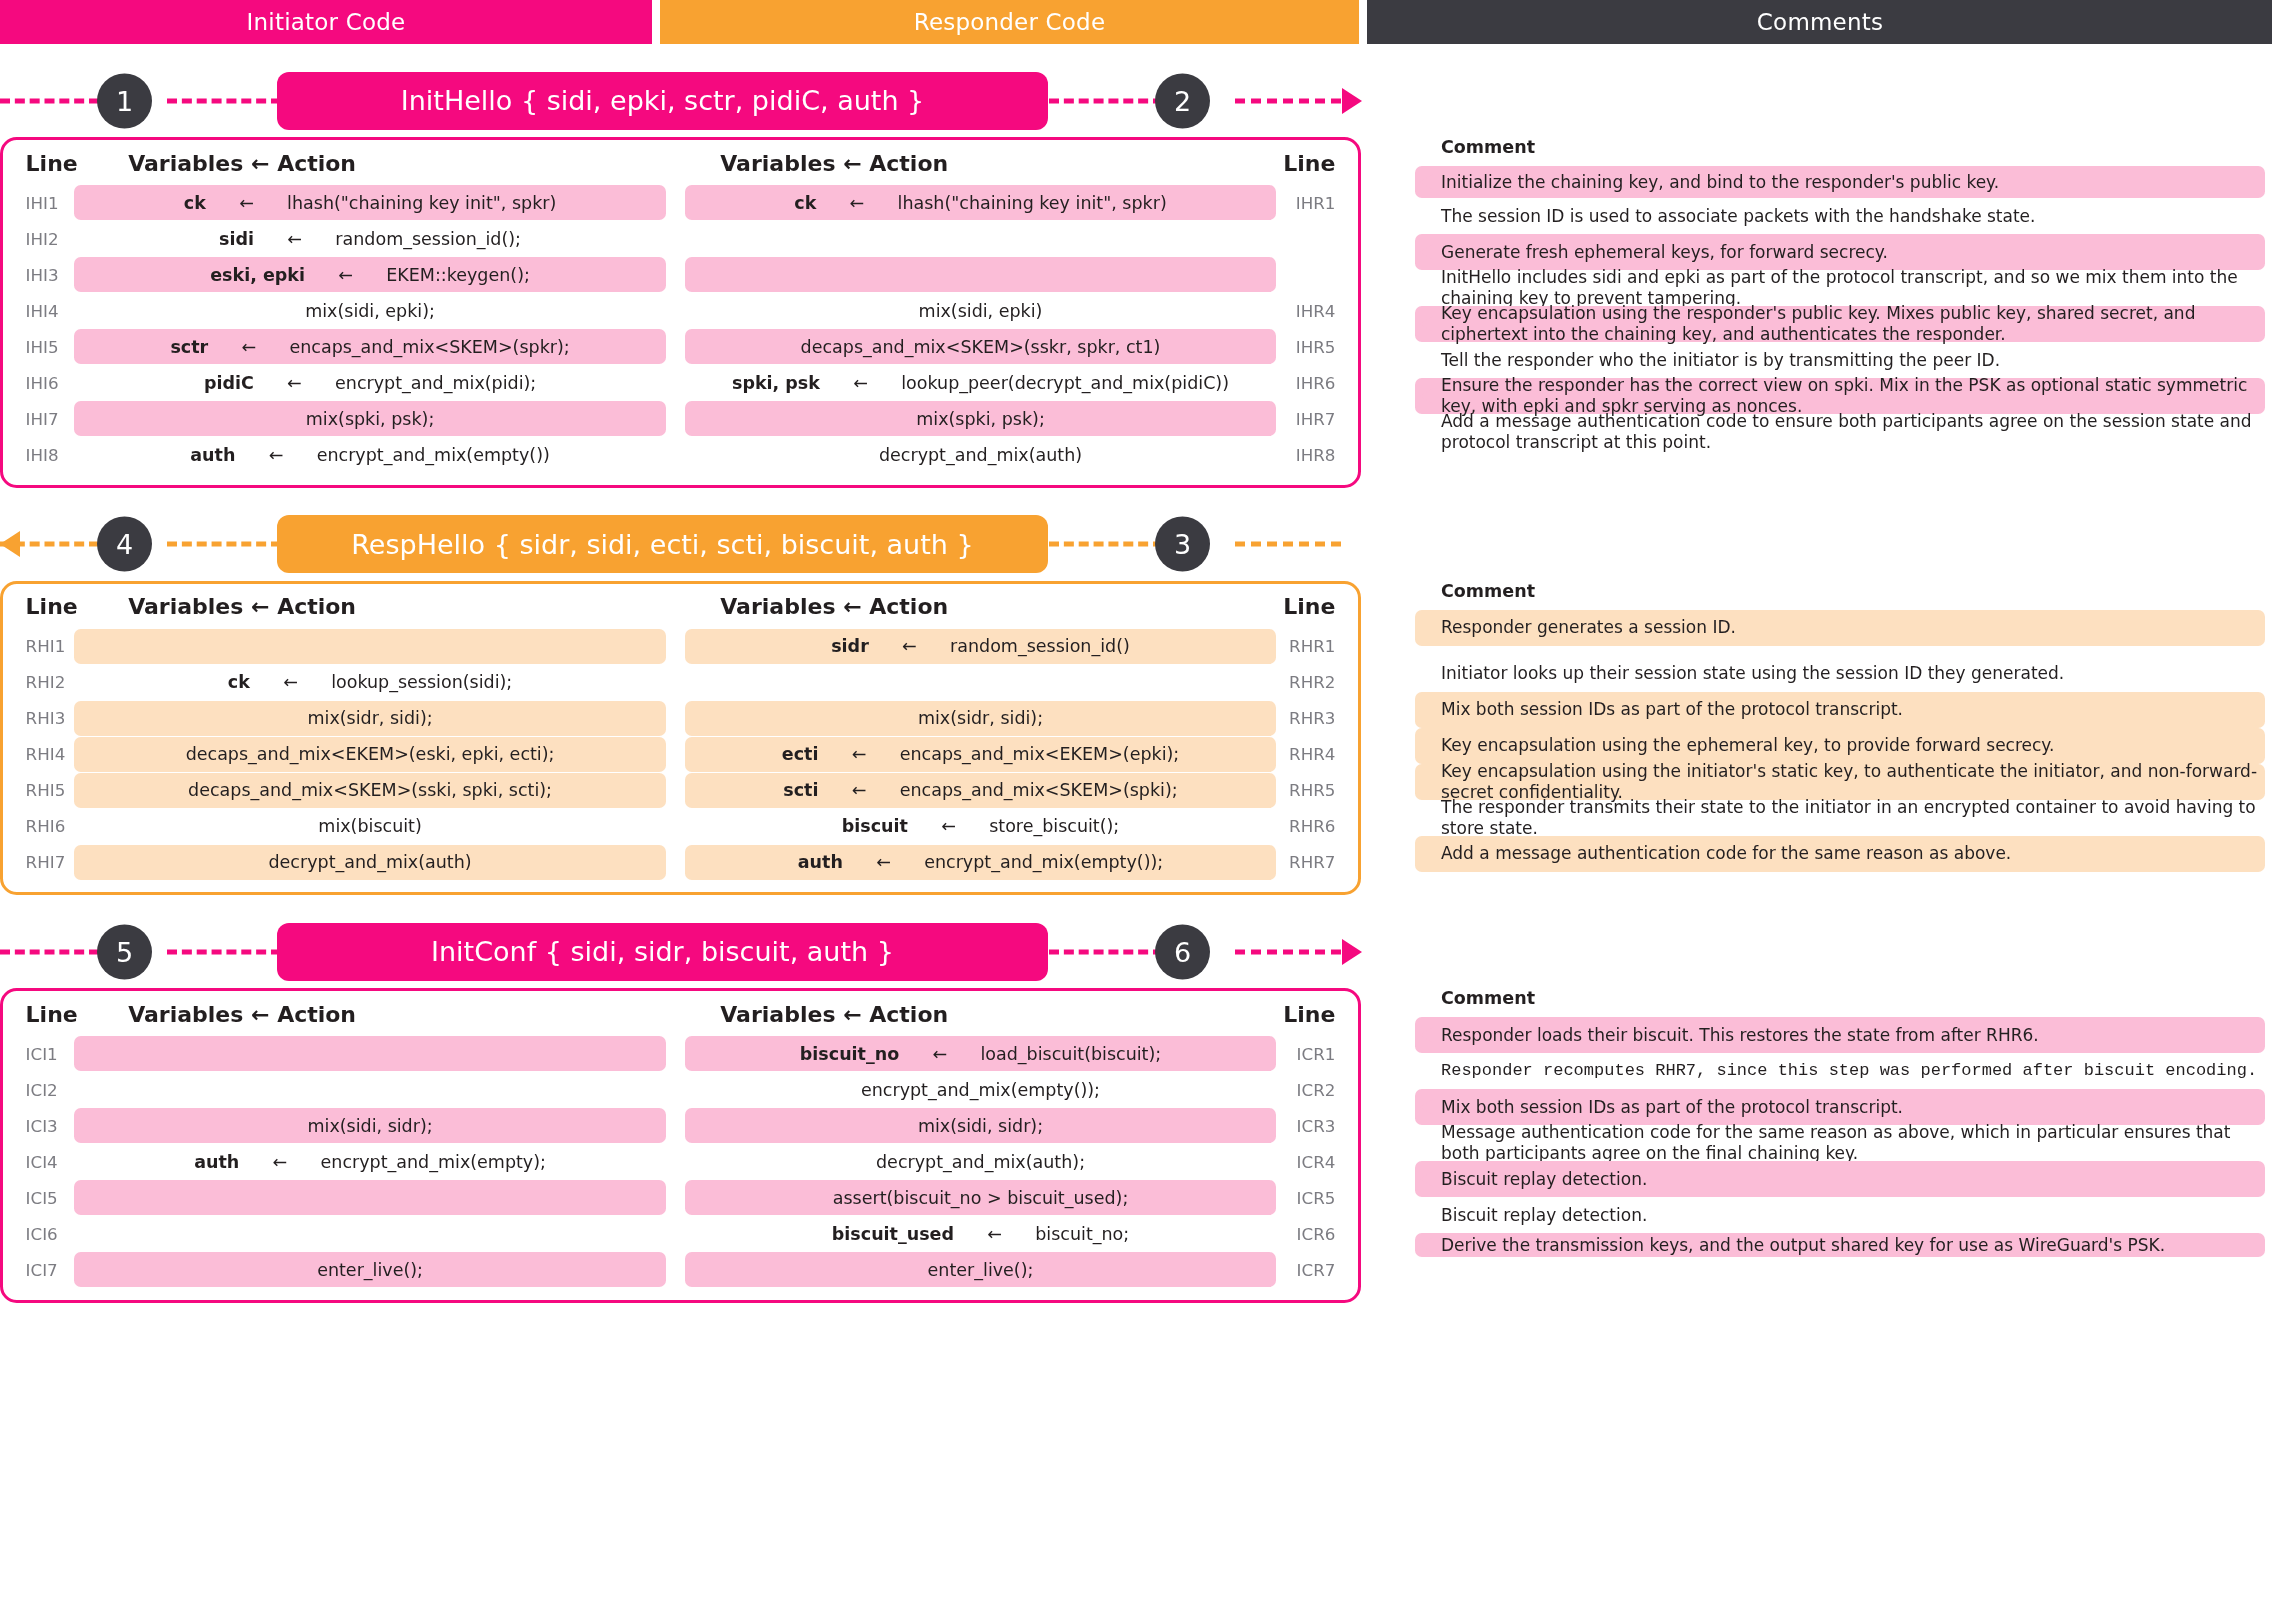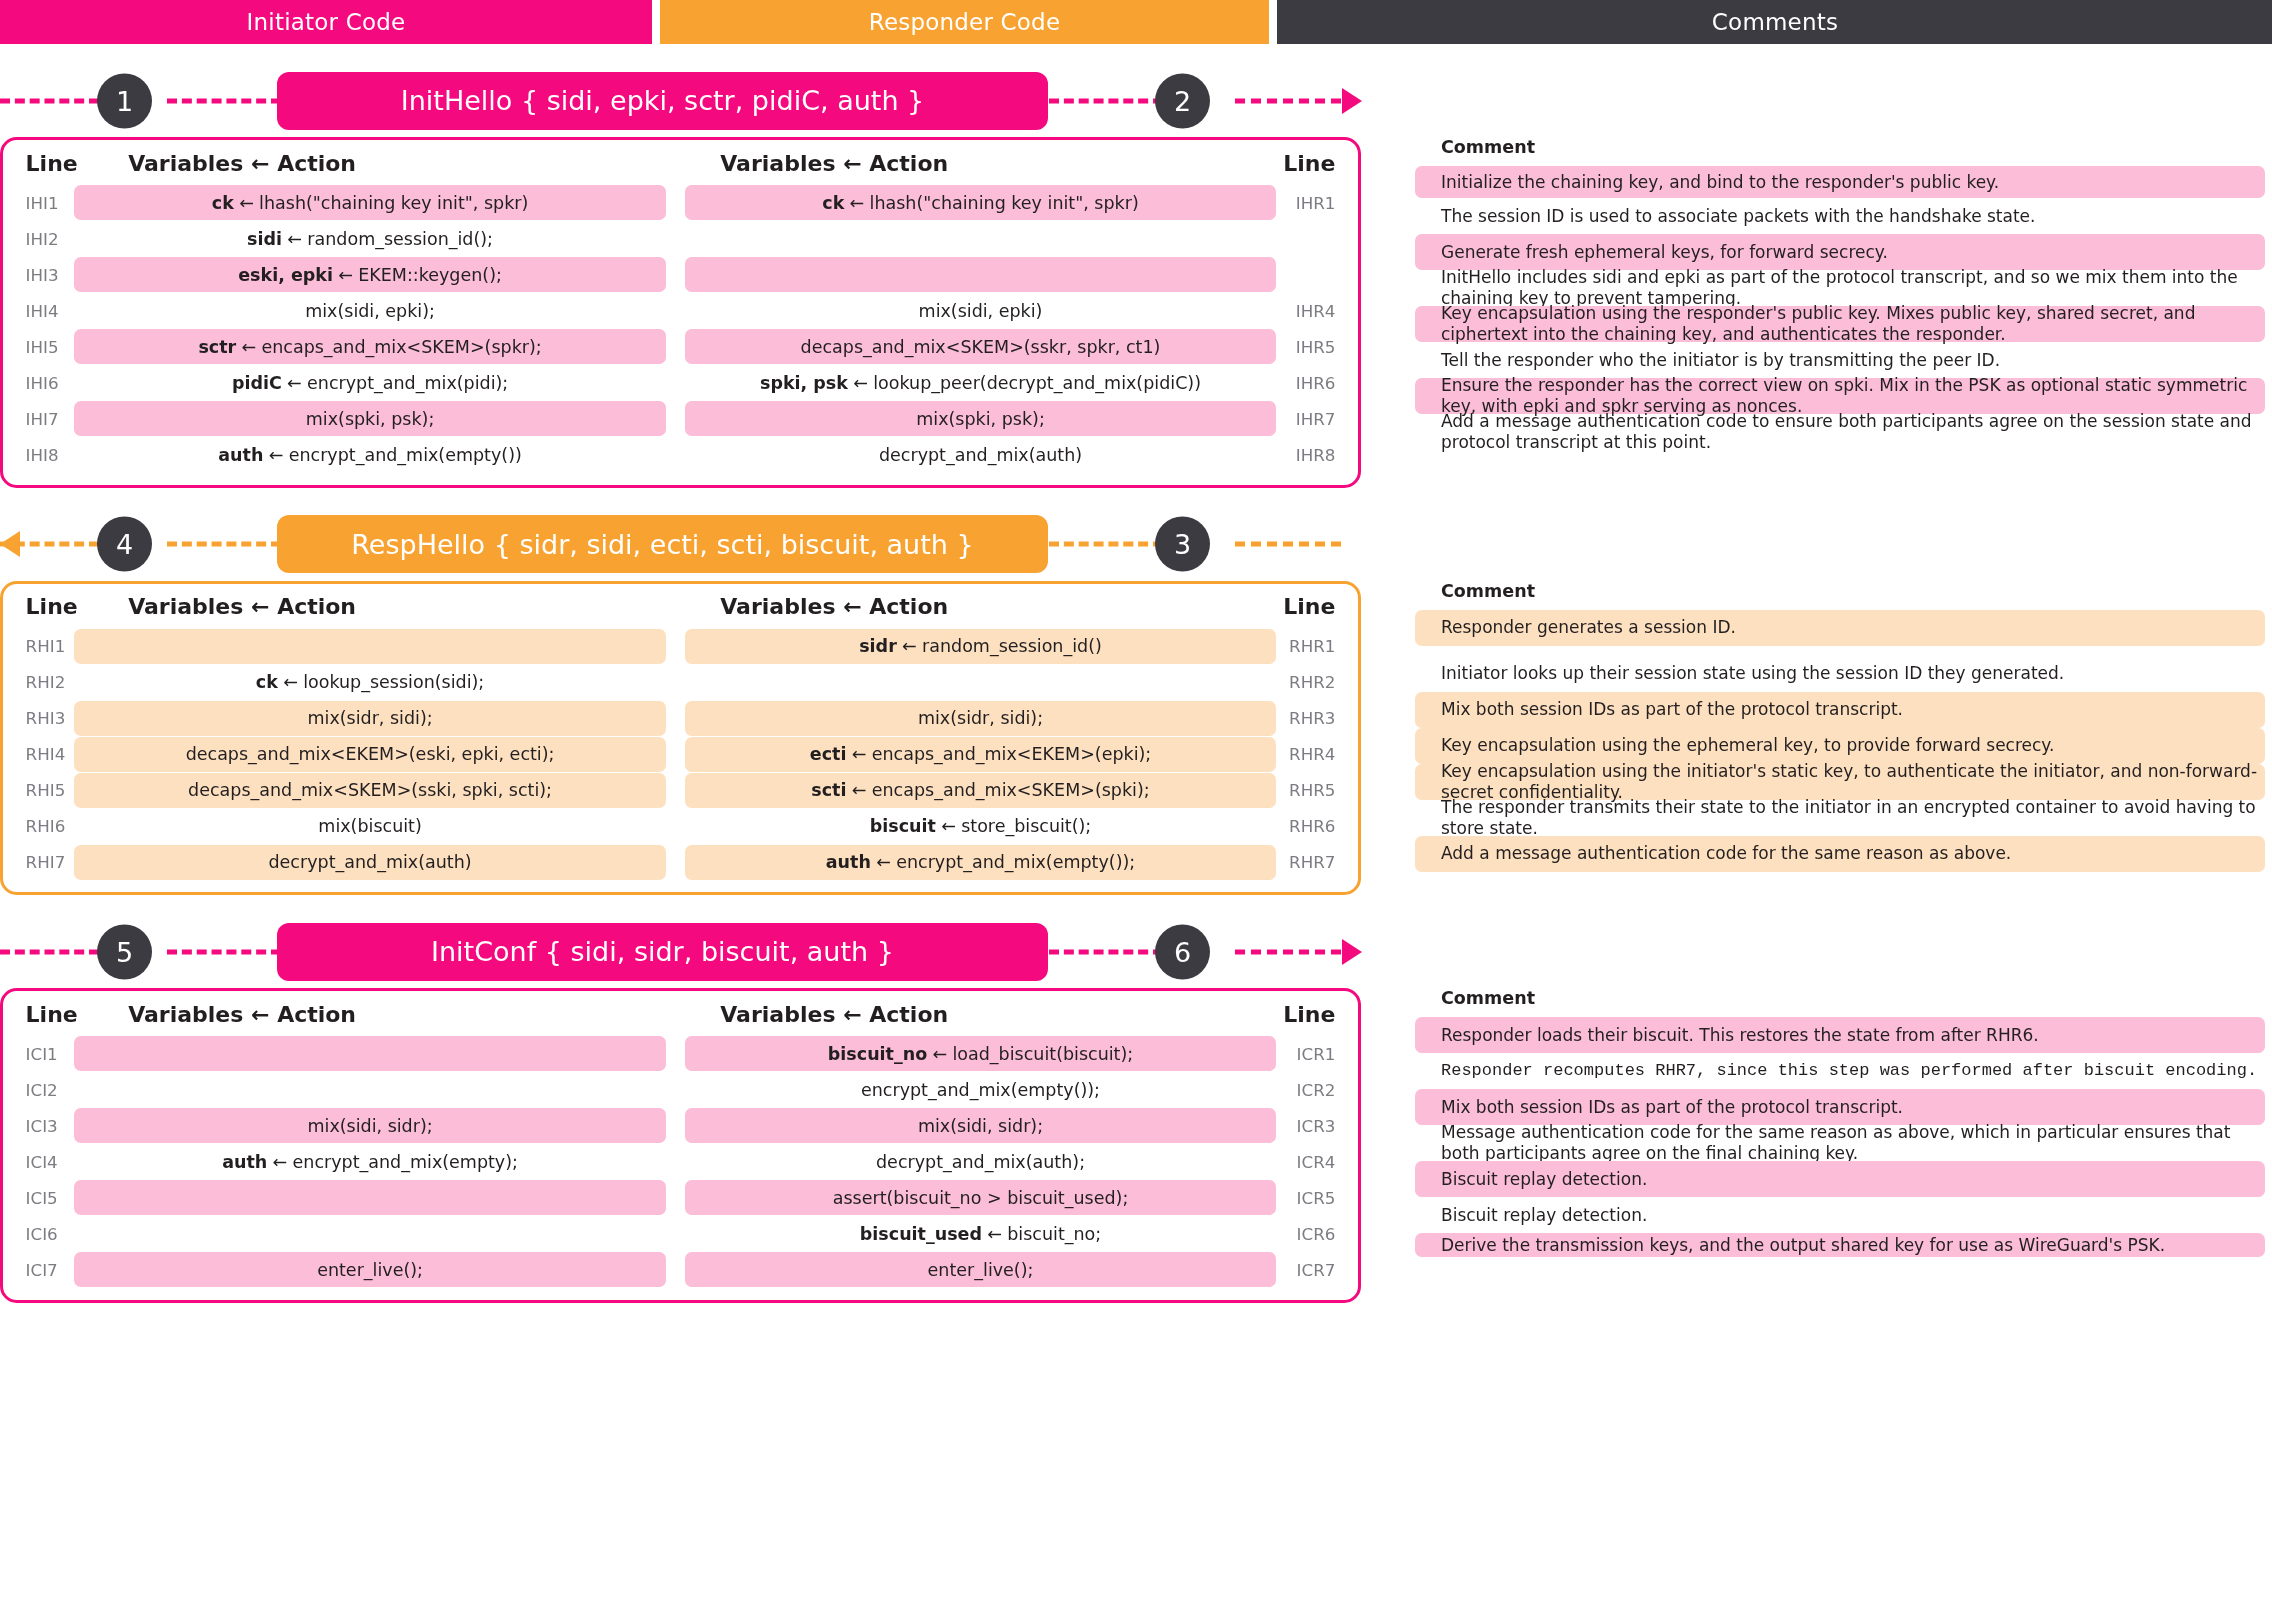--- a/index.html
+++ b/index.html
@@ -38,21 +38,21 @@
     font-size: 23px;
     letter-spacing: 0.2px;
   }
   .hdr-init {
     background: #f5097f;
     width: 652px;
     margin-left: 0;
   }
   .hdr-resp {
     background: #f8a231;
-    width: 609px;
+    width: 699px;
   }
   .hdr-comment {
     background: #3b3b41;
     flex: 1;
   }
 
   
   .section {
     position: relative;
     margin-top: 20px;
@@ -172,20 +172,21 @@
     width: 623px;
     box-sizing: border-box;
     height: 35px;
     display: flex;
     align-items: center;
     justify-content: center;
     border-radius: 6.8px;
     padding: 0 10.6px;
     font-size: 17.5px;
     white-space: nowrap;
+    gap: 28px;
   }
   .cell.hl-pink { background: #fbbdd7; }
   .cell.hl-orange { background: #fde0c0; }
   .gap { width: 20px; }
 
   .var { font-weight: bold; }
   .arrowglyph { padding: 0 5.3px; }
 
   
   .comments {

